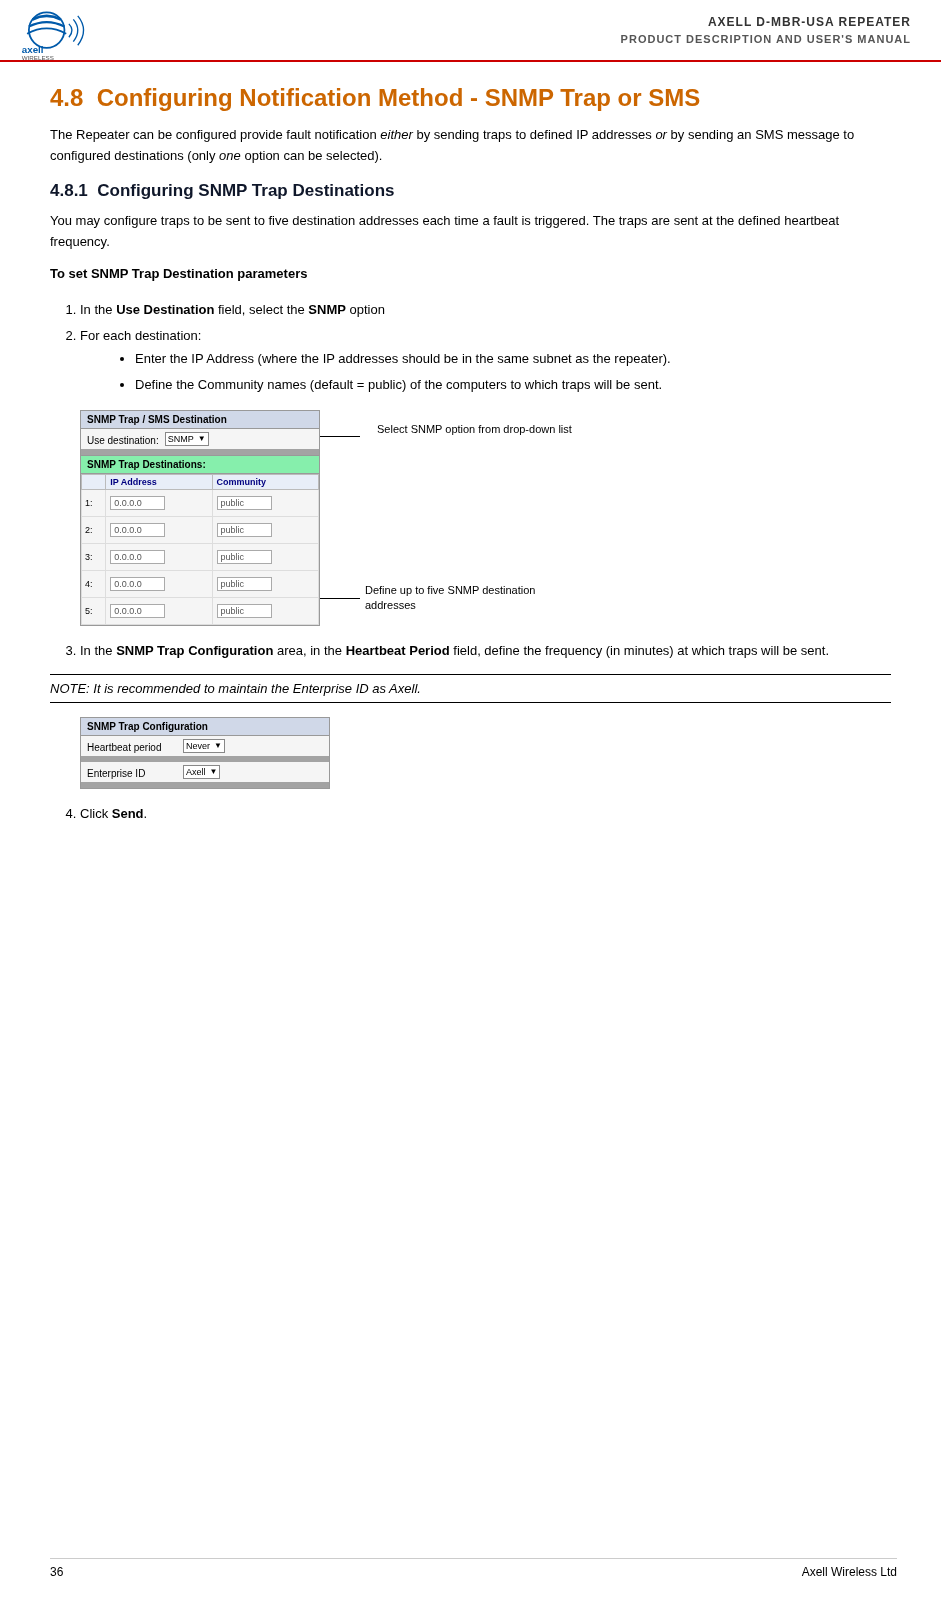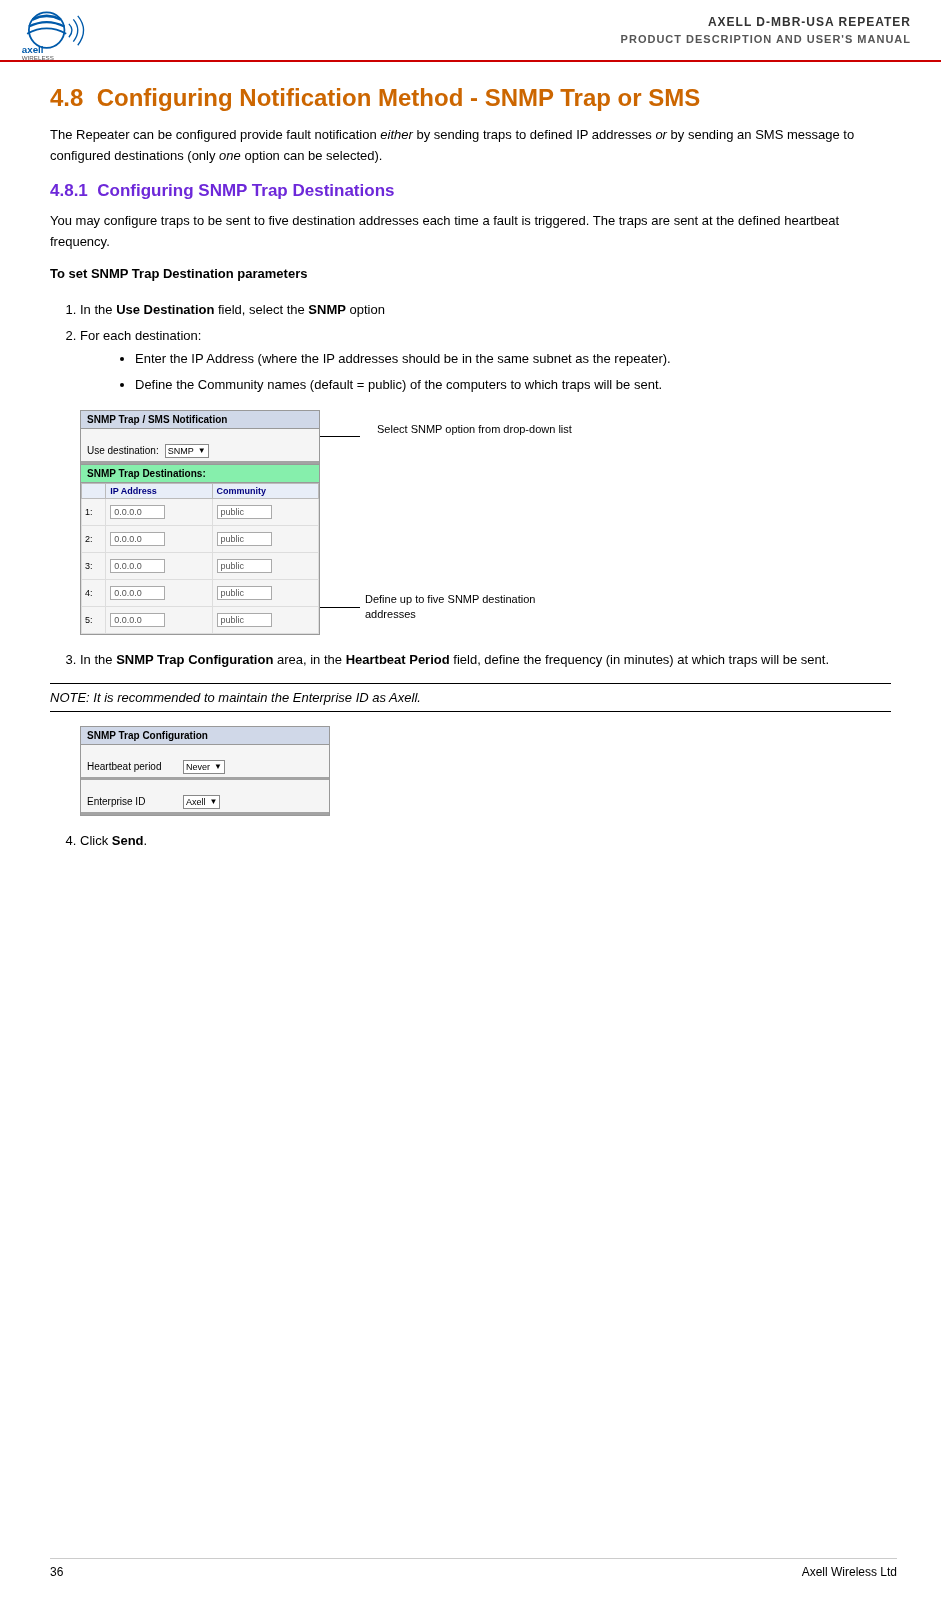--- a/index.html
+++ b/index.html
@@ -69,21 +69,21 @@
       color: #000;
     }
     .body-text em {
       font-style: italic;
     }
 
     
     .subsection-heading {
       font-size: 17px;
       font-weight: bold;
-      color: #6d28d9;
+      color: #0f172a;
       margin-bottom: 10px;
       margin-top: 6px;
     }
 
     
     .instruction-heading {
       font-weight: bold;
       font-size: 13px;
       margin-bottom: 18px;
     }
@@ -122,24 +122,23 @@
     }
     .ui-panel-title {
       background: #d0d8e8;
       padding: 3px 6px;
       font-weight: bold;
       font-size: 10px;
       border-bottom: 1px solid #999;
     }
     .ui-panel-row {
       display: flex;
-      align-items: center;
+      align-items: flex-end;
       padding: 3px 6px;
-      border-bottom: 3px solid #a3a3a3;
-      margin-top: 12px;
+      border-bottom: 6px solid #a3a3a3;
     }
     .ui-panel-label {
       font-size: 10px;
       margin-right: 6px;
       white-space: nowrap;
     }
     .ui-panel-select {
       border: 1px solid #888;
       background: #fff;
       font-size: 9px;
@@ -308,21 +307,21 @@
         <li>Enter the IP Address (where the IP addresses should be in the same subnet as the repeater).</li>
         <li>Define the Community names (default = public) of the computers to which traps will be sent.</li>
       </ul>
     </li>
   </ol>
 
   <div class="connector-area">
 
     <div class="snmp-panel-wrapper">
       <div class="ui-panel">
-        <div class="ui-panel-title">SNMP Trap / SMS Notification</div>
+        <div class="ui-panel-title">SNMP Trap / SMS Destination</div>
         <div class="ui-panel-row">
           <span class="ui-panel-label">Use destination:</span>
           <span class="ui-panel-select">
             <span>SNMP</span>
             <span class="ui-panel-select-arrow">▼</span>
           </span>
         </div>
         <div class="ui-panel-section-title">SNMP Trap Destinations:</div>
         <table class="ui-table">
           <thead>

